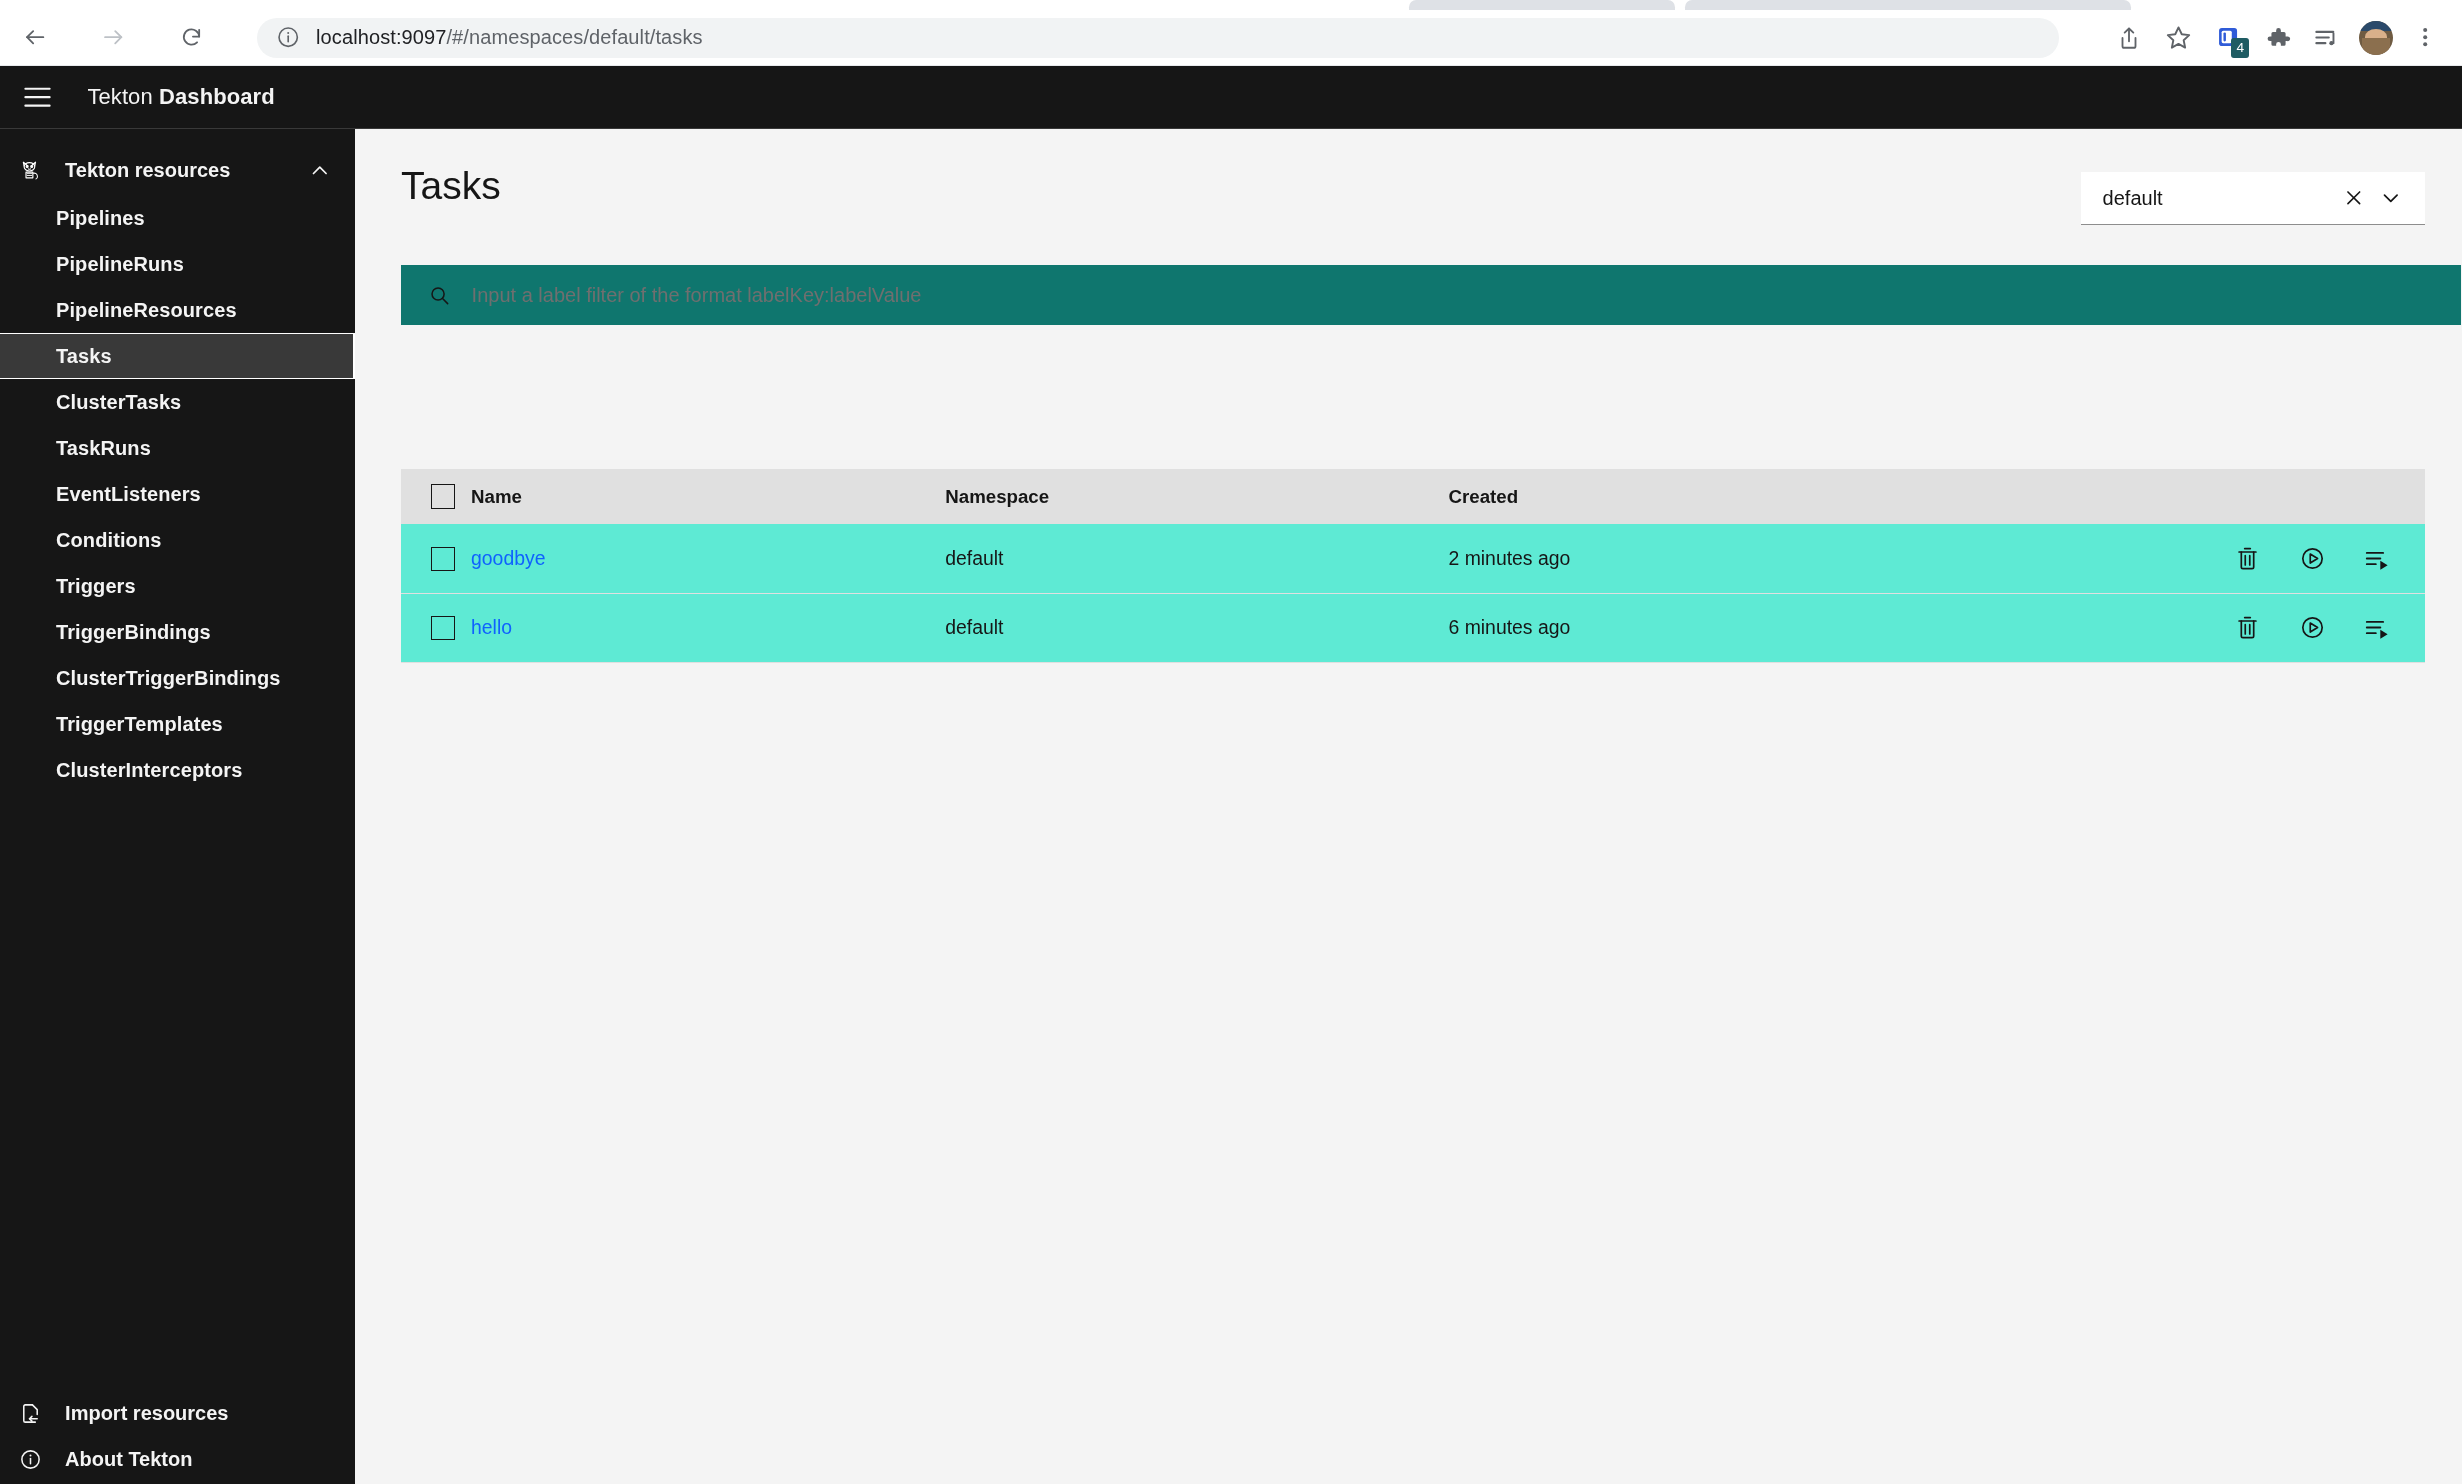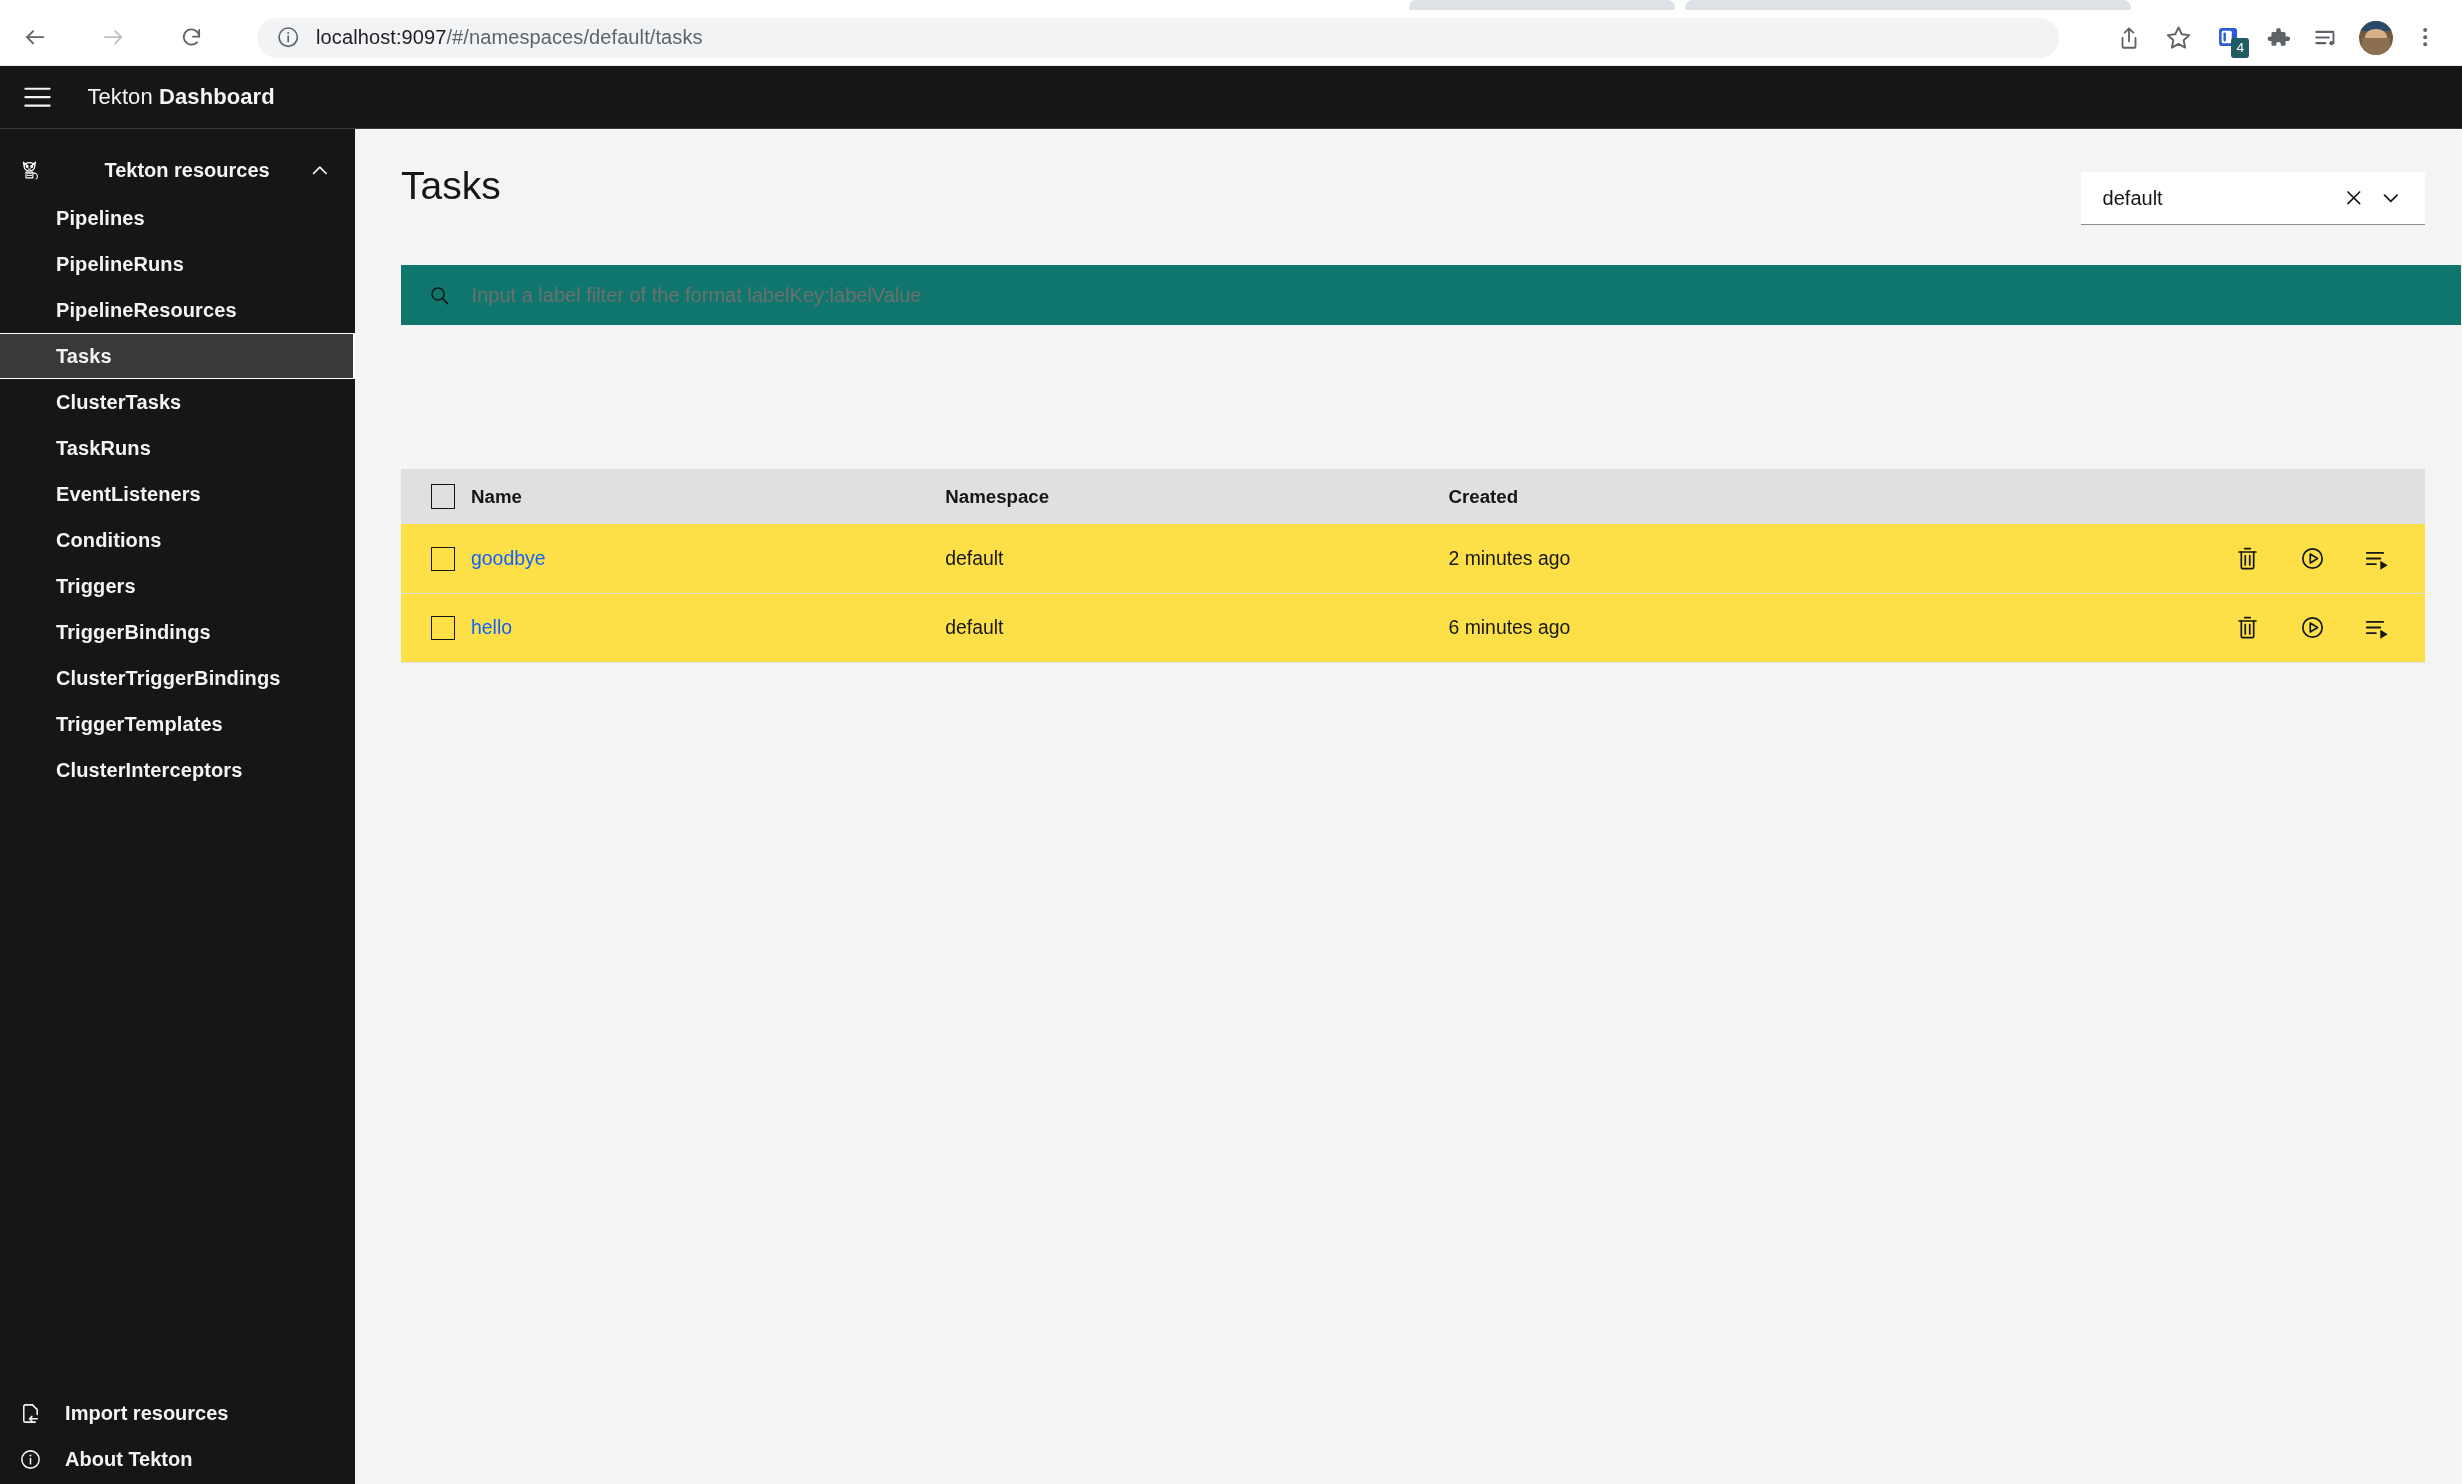--- a/index.html
+++ b/index.html
@@ -83,21 +83,21 @@
   #sidebar {
     width: 355px; background: #161616; flex: 0 0 auto; position: relative;
     display: flex; flex-direction: column;
   }
   #sidebar-scroll { flex: 1 1 auto; padding-top: 17px; }
   .nav-section-header {
     height: 49px; display: flex; align-items: center; padding: 0 24.4px 0 14.4px;
     color: #f4f4f4; font-size: 20px; font-weight: 600;
   }
   .nav-section-header .logo { width: 32px; flex: 0 0 auto; display: flex; justify-content: center; }
-  .nav-section-header .label { margin-left: 18.7px; flex: 1 1 auto; text-align: center; }
+  .nav-section-header .label { margin-left: 18.7px; flex: 1 1 auto; }
   .nav-section-header .chev { flex: 0 0 auto; }
 
   .nav-item {
     height: 46px; display: flex; align-items: center;
     padding-left: 56px; color: #f4f4f4; font-size: 20px; font-weight: 700;
     letter-spacing: 0.1px;
   }
   .nav-item.selected {
     background: #393939; font-weight: 600;
     border-top: 1.4px solid #ffffff; border-bottom: 1.4px solid #ffffff;
@@ -147,21 +147,21 @@
   }
   #tasks-table th {
     background: #e0e0e0; height: 55px; text-align: left;
     font-size: 18.7px; font-weight: 600; color: #161616; padding: 0;
     vertical-align: middle;
   }
   #tasks-table td {
     height: 69px; font-size: 19.4px; color: #161616; padding: 0;
     border-bottom: 0.7px solid #e0e0e0; vertical-align: middle;
   }
-  #tasks-table tr.data-row td { background: #fde047; margin-top: 40px; }
+  #tasks-table tr.data-row td { background: #5eead4; margin-top: 40px; }
   .col-check { width: 70px; padding-left: 30px !important; }
   .col-name  { width: 474px; }
   .col-ns    { width: 503px; }
   .col-created { width: 647px; }
   .col-actions { width: 329px; }
 
   .cb {
     width: 24.4px; height: 24.4px; border: 1.4px solid #161616; background: transparent;
     display: inline-block; vertical-align: middle;
   }

